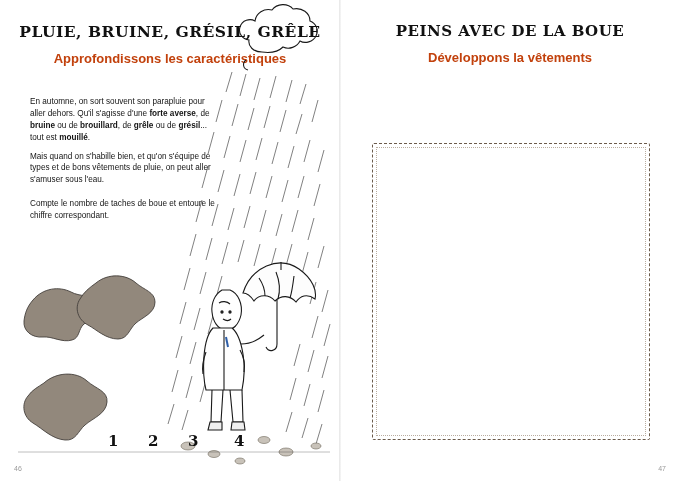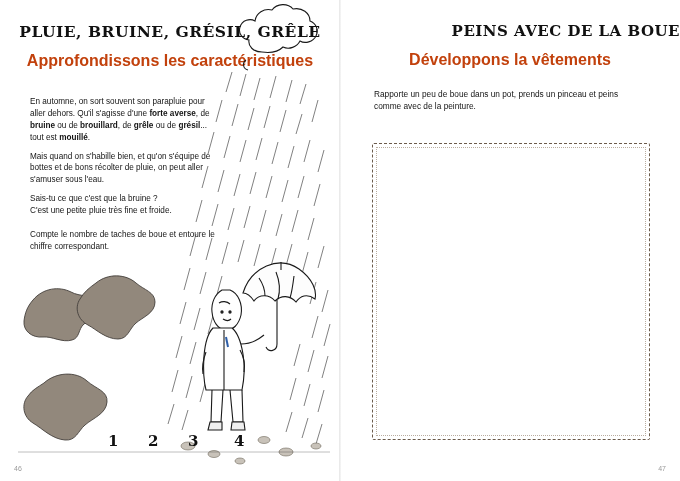--- a/index.html
+++ b/index.html
@@ -22,26 +22,26 @@
   .title{
     text-align:center;
     font-family:"DejaVu Serif", serif;
     font-weight:bold;
     letter-spacing:0.5px;
     font-size:15.5px;
     color:#111;
     margin:0;
     padding-top:22px;
   }
-  .title-right{font-size:15px;padding-top:22px;text-align:right;}
+  .title-right{font-size:15px;padding-top:22px;}
   .subtitle{
     text-align:center;
     color:#c2410c;
     font-weight:bold;
-    font-size:16px;
+    font-size:13px;
     line-height:1.35;
     margin:9px 0 0 0;
   }
 
   
   .body-left{
     position:absolute;left:30px;top:96px;width:190px;
     font-size:8.2px;line-height:1.45;color:#141414;
   }
   .body-left p{margin:0 4px 7px 0;}
@@ -95,22 +95,21 @@
 
   <div class="page page-left">
 
     <h1 class="title">PLUIE, BRUINE, GRÉSIL, GRÊLE</h1>
     <div class="subtitle">
       <div>Approfondissons les caractéristiques</div>
     </div>
 
     <div class="body-left">
       <p>En automne, on sort souvent son parapluie pour aller dehors. Qu'il s'agisse d'une <b>forte averse</b>, de <b>bruine</b> ou de <b>brouillard</b>, de <b>grêle</b> ou de <b>grésil</b>... tout est <b>mouillé</b>.</p>
-      <p>Mais quand on s'habille bien, et qu'on s'équipe de bottes et de bons récolter de pluie, on peut aller s'amuser sous l'eau.</p>
-      <p>Sais-tu ce que c'est que la bruine ?<br>C'est une petite pluie très fine et froide.</p>
+      <p>Mais quand on s'habille bien, et qu'on s'équipe de types et de bons vêtements de pluie, on peut aller s'amuser sous l'eau.</p>
       <p class="spaced">Compte le nombre de taches de boue et entoure le chiffre correspondant.</p>
     </div>
 
     <svg class="illus" viewBox="0 0 340 481" xmlns="http://www.w3.org/2000/svg">
 
       <g fill="none" stroke="#1a1a1a" stroke-width="1.1">
         <path d="M262 52 c-9 0 -14 -6 -13 -12 c-7 -1 -11 -7 -9 -13 c2 -7 10 -9 15 -6 c1 -8 9 -13 17 -11 c5 -7 16 -7 21 -1 c9 -2 17 4 17 12 c6 2 9 9 6 15 c-3 6 -11 8 -16 5 c-3 6 -11 9 -17 6 c-5 5 -14 6 -21 5 z"></path>
         <path d="M246 60 c-4 3 -3 9 2 10"></path>
       </g>
 
@@ -250,21 +249,20 @@
   </div>
 
   <div class="gutter"></div>
 
   <div class="page page-right">
 
     <h1 class="title title-right">PEINS AVEC DE LA BOUE</h1>
     <div class="subtitle">Développons la vêtements</div>
 
     <div class="body-right">
-      <p>Rapporte un peu de boue dans un pot, prends un pinceau et peins comme avec de la peinture.</p>
     </div>
 
     <div class="draw-frame"></div>
 
     <div class="pagenum pagenum-right">47</div>
   </div>
 
 </div>
 
 </body></html>

